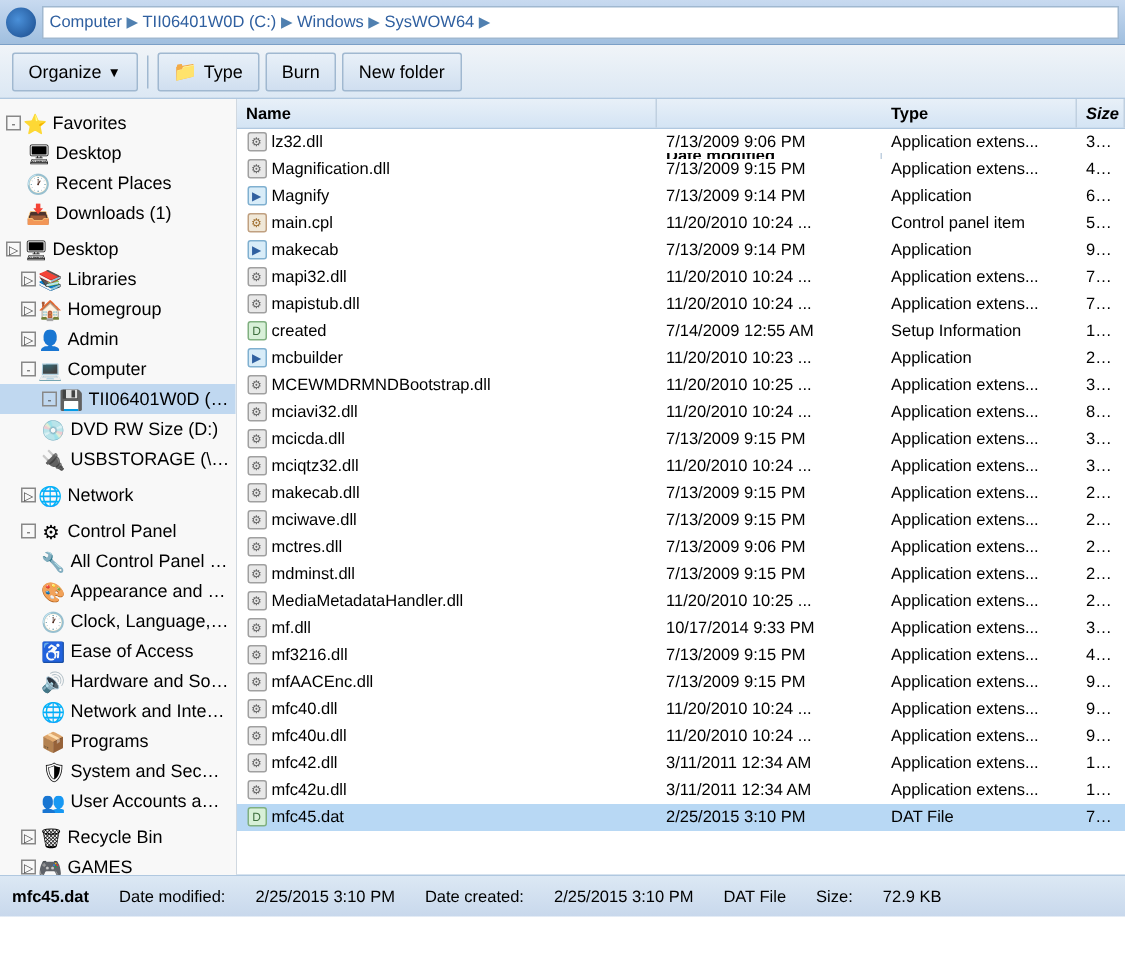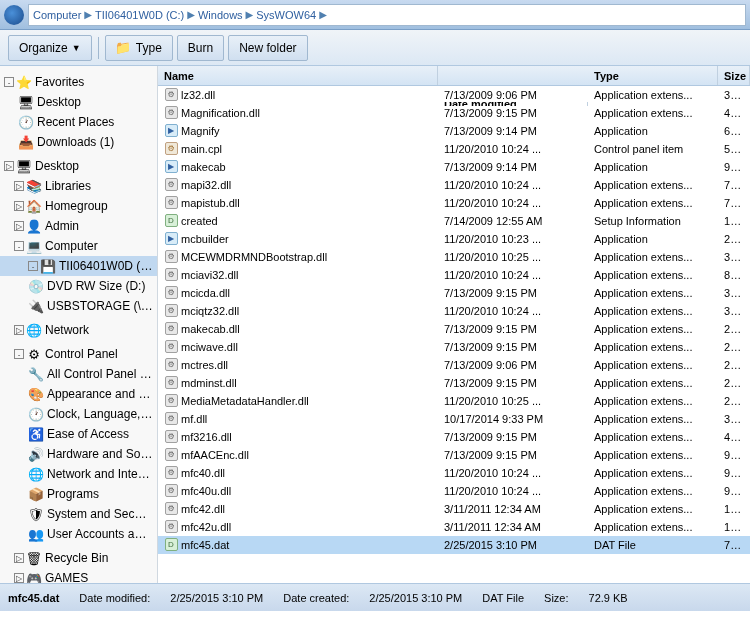--- a/index.html
+++ b/index.html
@@ -134,21 +134,21 @@
       font-weight: bold;
       cursor: pointer;
       display: flex;
       align-items: center;
       overflow: hidden;
       white-space: nowrap;
     }
     .col-name { flex: 0 0 280px; }
     .col-date { flex: 0 0 150px; margin-top: 36px; }
     .col-type { flex: 0 0 130px; }
-    .col-size { flex: 1; }
+    .col-size { flex: 1; font-style: italic; }
 
     .file-list-body {
       flex: 1;
       overflow-y: auto;
     }
     .file-row {
       display: flex;
       align-items: center;
       height: 18px;
       border-bottom: 1px solid transparent;

